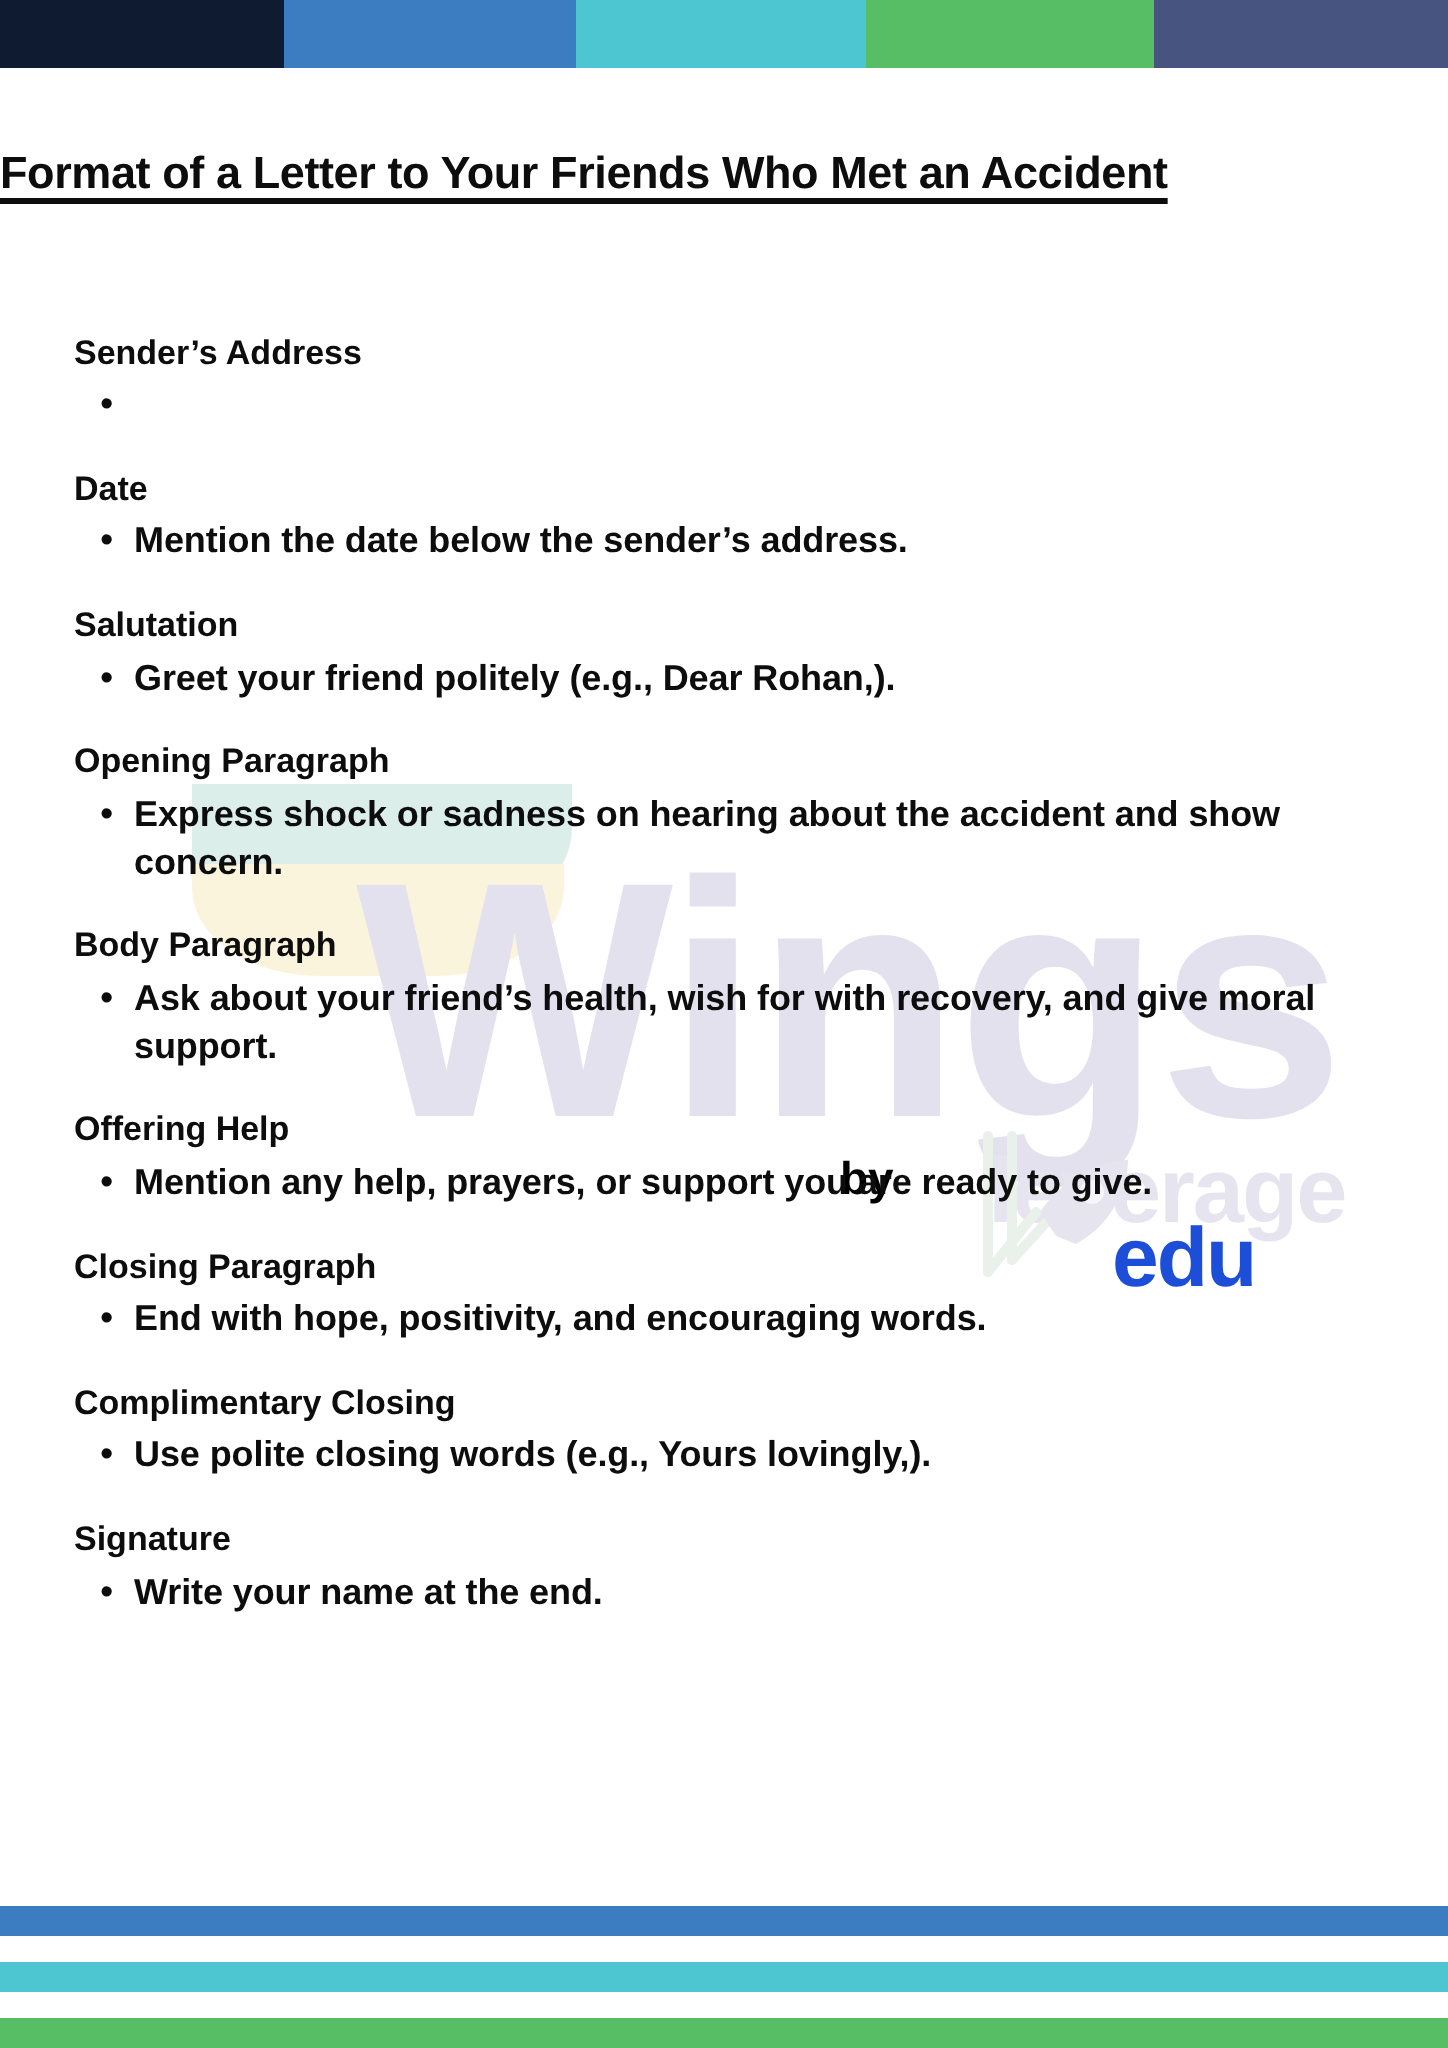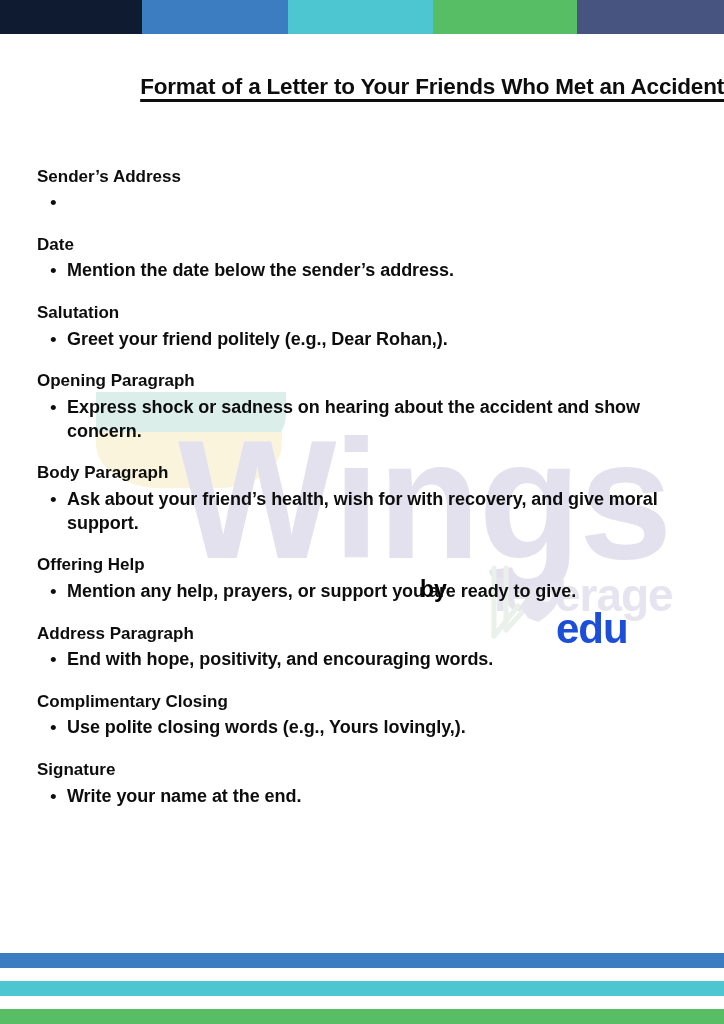--- a/index.html
+++ b/index.html
@@ -111,21 +111,21 @@
     position: absolute;
     top: 0; left: 0;
     width: 724px;
     z-index: 2;
   }
   #page-title {
     position: absolute;
     top: 74px;
     left: 0;
     width: 724px;
-    text-align: right;
+    text-align: left;
     font-size: 22.5px;
     font-weight: 700;
     letter-spacing: -0.2px;
     color: #0d0d0d;
   }
   #page-title .ul {
     text-decoration: underline;
     text-decoration-thickness: 2.6px;
     text-underline-offset: 5px;
   }
@@ -264,21 +264,21 @@
 
     <div class="section">
       <div class="sec-heading">Offering Help</div>
       <div class="bullet-row">
         <span class="bullet-dot">•</span>
         <span class="bullet-text">Mention any help, prayers, or support you are ready to give.</span>
       </div>
     </div>
 
     <div class="section">
-      <div class="sec-heading">Address Paragraph</div>
+      <div class="sec-heading">Closing Paragraph</div>
       <div class="bullet-row">
         <span class="bullet-dot">•</span>
         <span class="bullet-text">End with hope, positivity, and encouraging words.</span>
       </div>
     </div>
 
     <div class="section">
       <div class="sec-heading">Complimentary Closing</div>
       <div class="bullet-row">
         <span class="bullet-dot">•</span>

